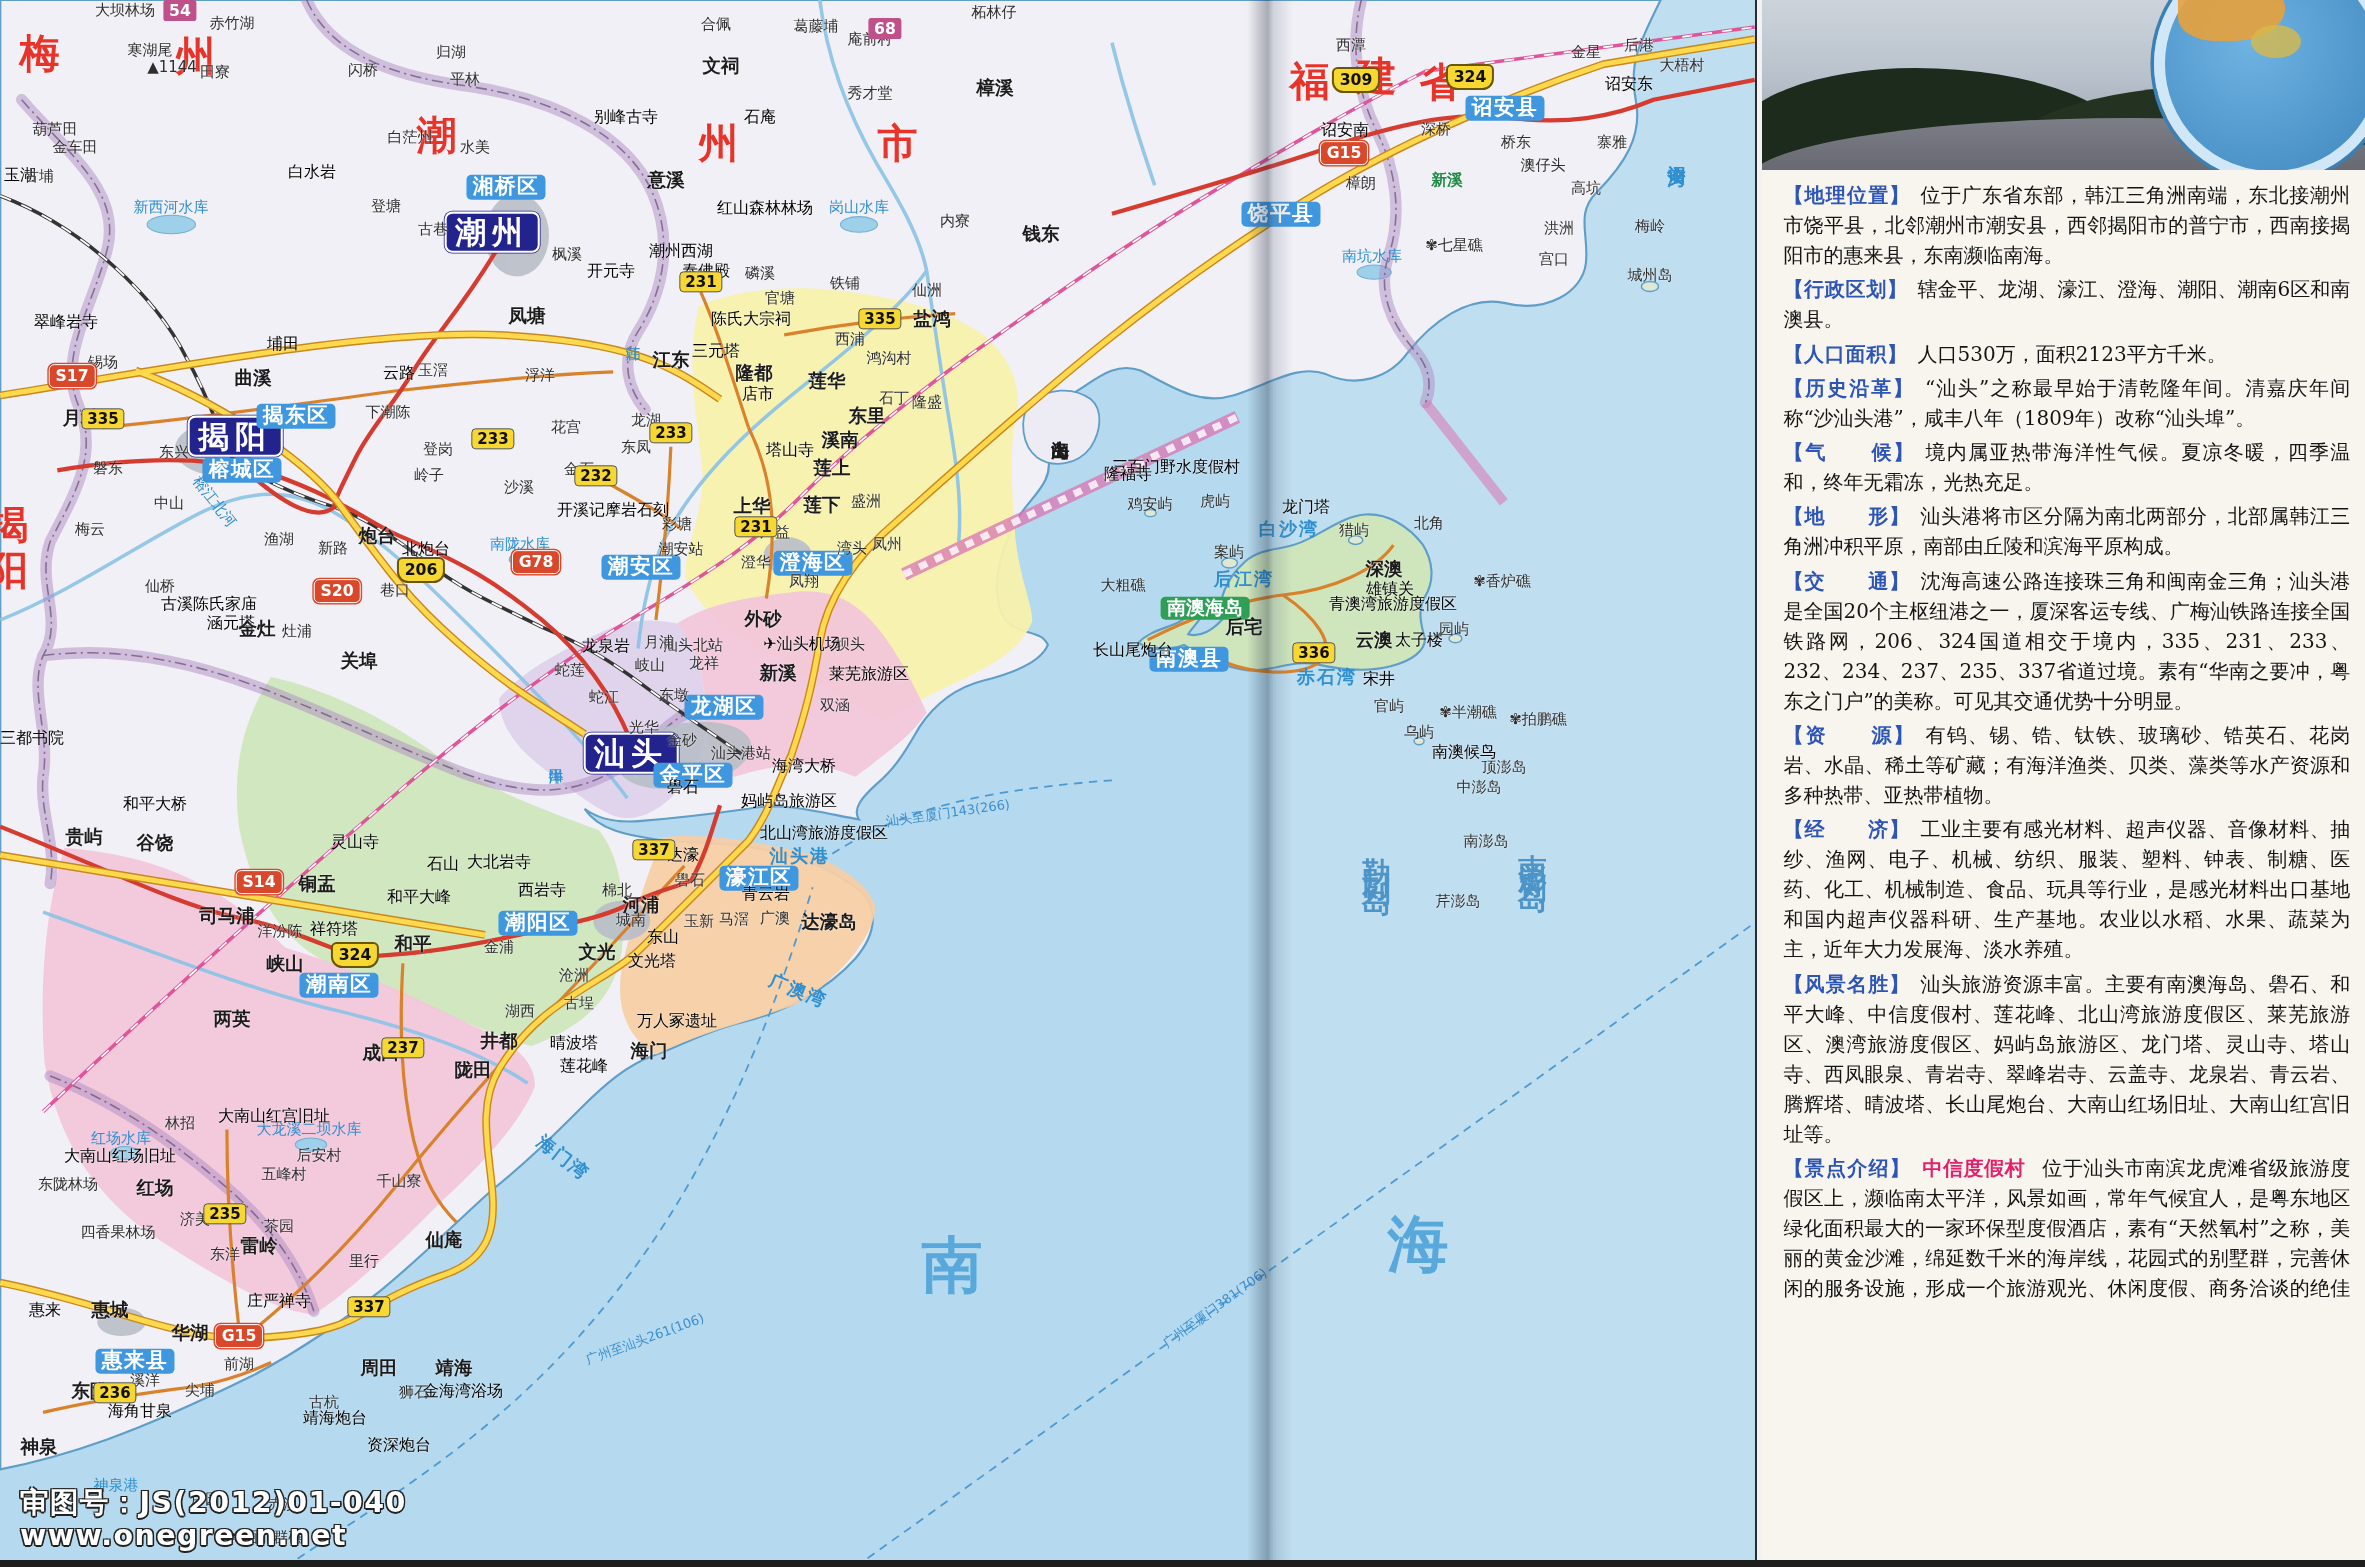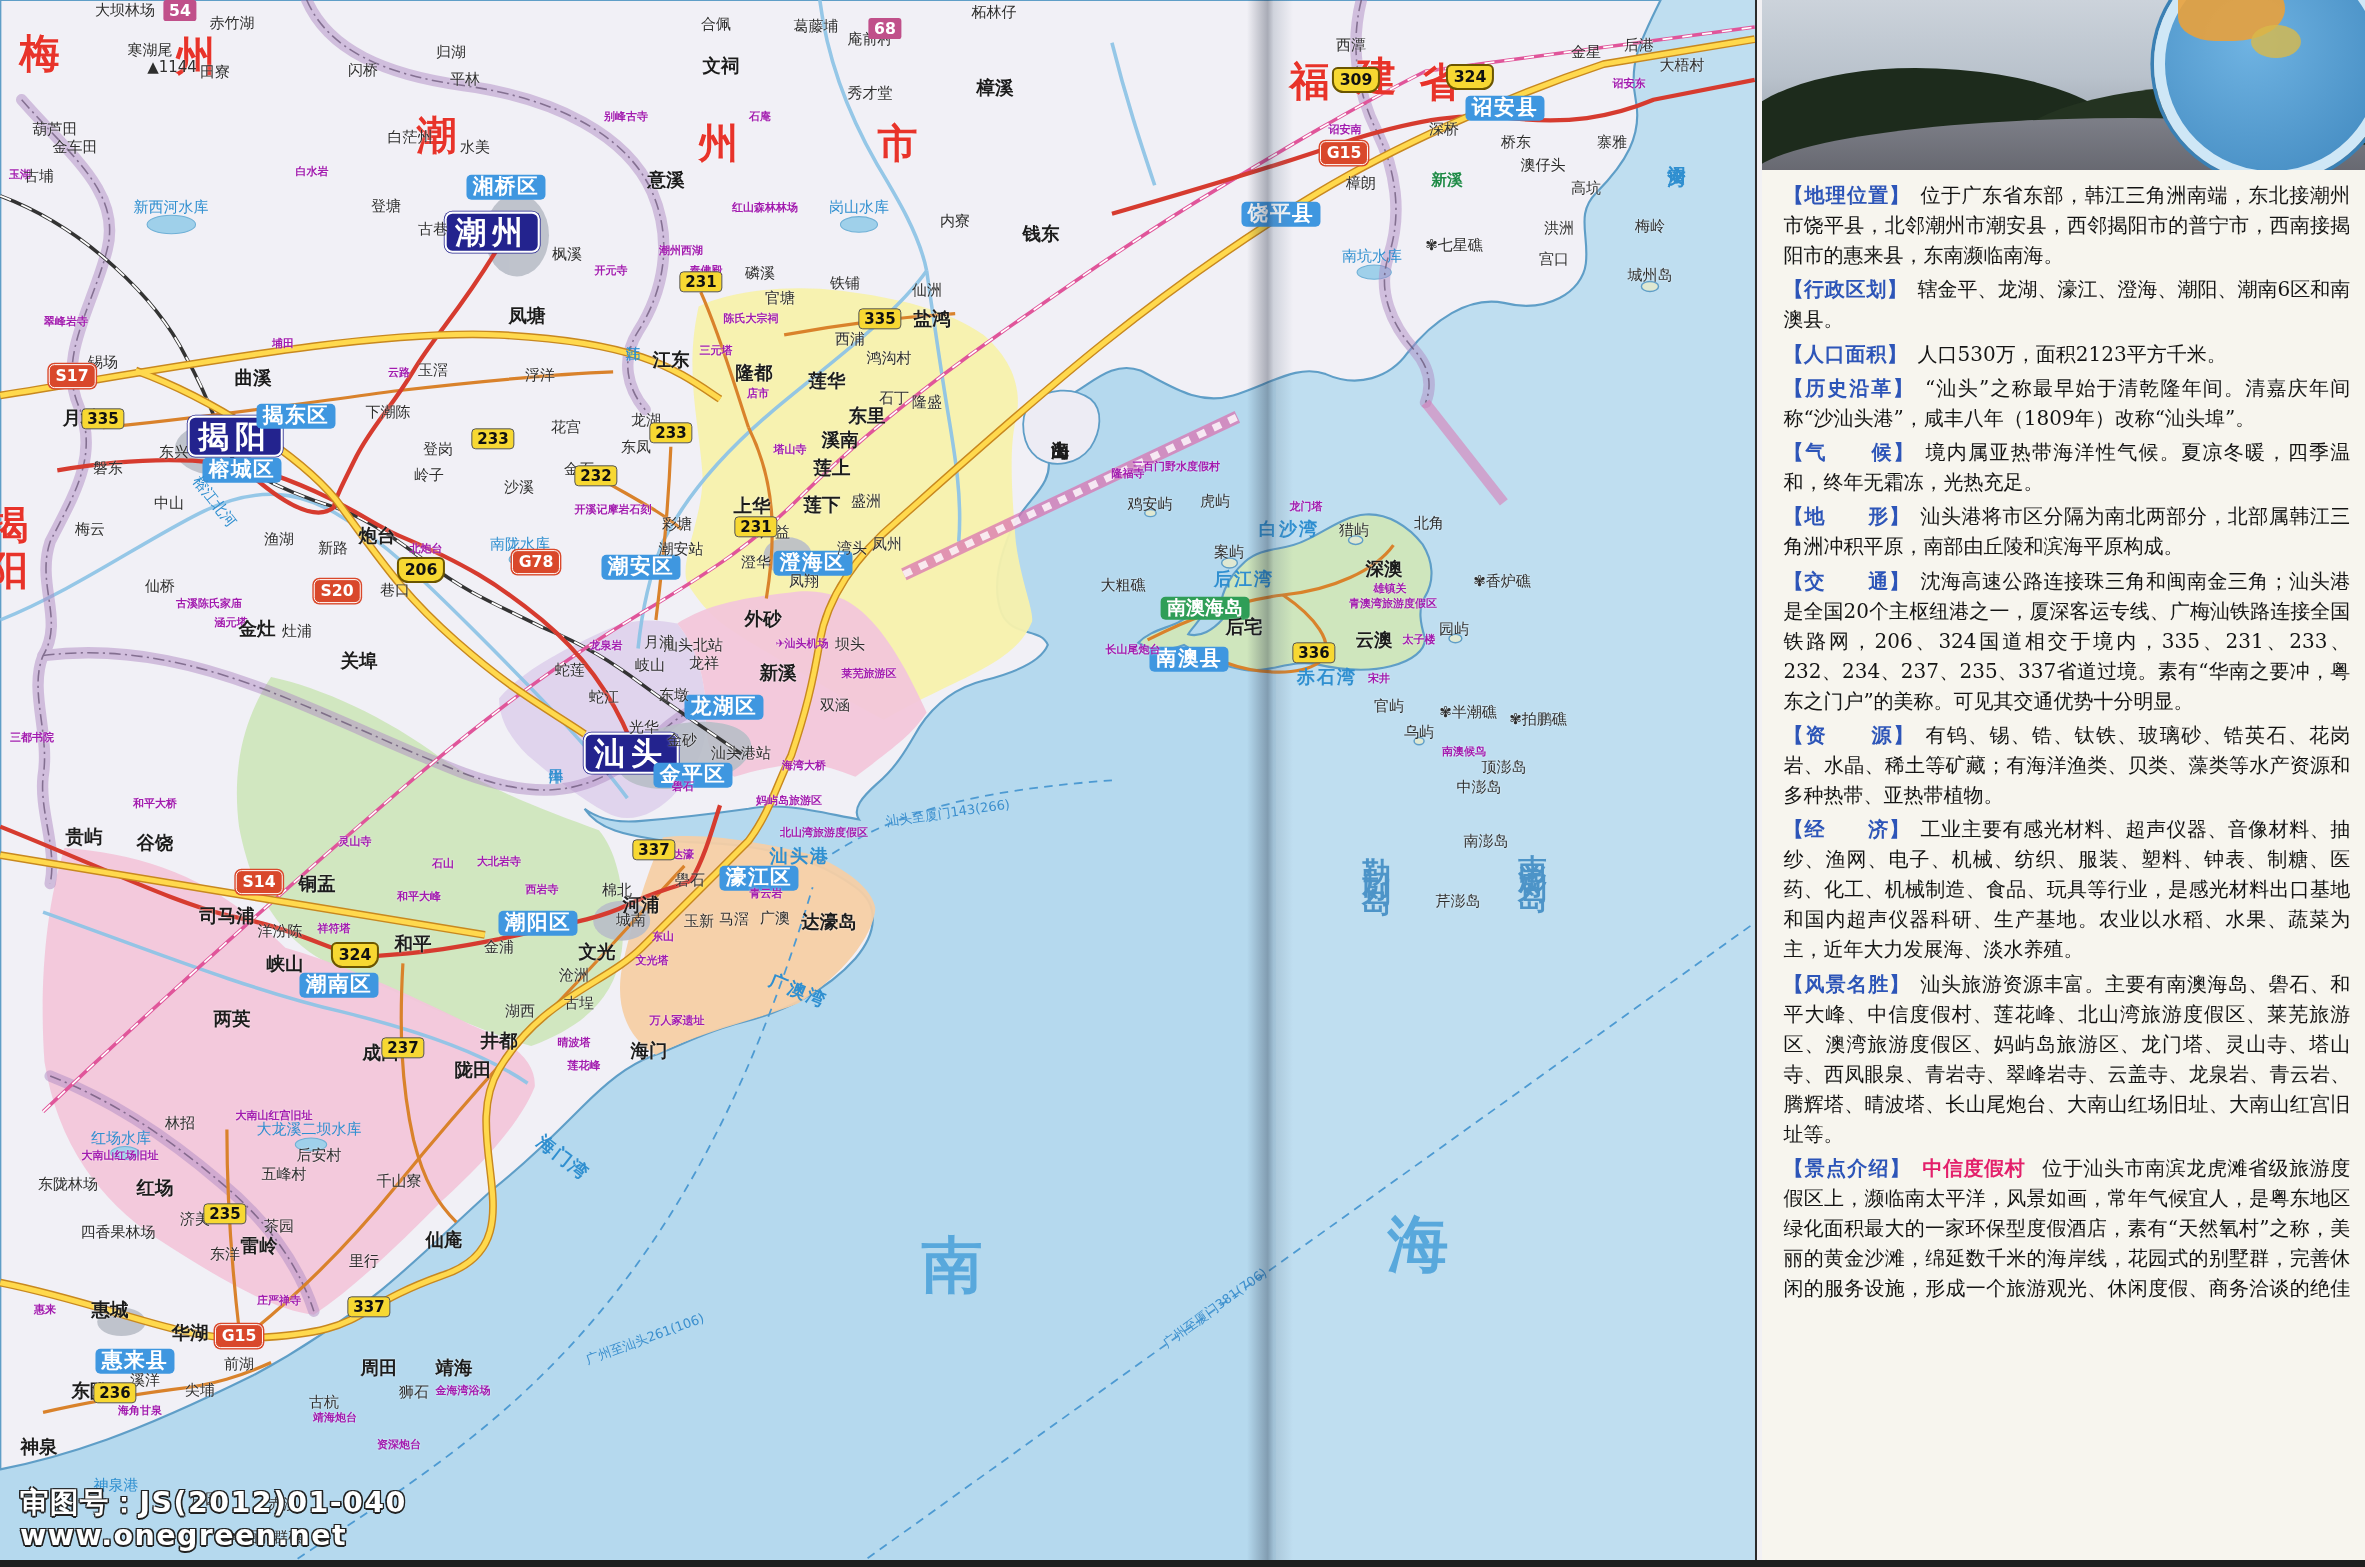--- a/index.html
+++ b/index.html
@@ -9,21 +9,21 @@
   #map{position:absolute;left:0;top:0;width:1755px;height:1567px;background:#b5d9ee;overflow:hidden;border-right:2.9px solid #2b2b2b;}
   #map svg{position:absolute;left:0;top:0;}
   #labels,#badges{position:absolute;left:0;top:0;width:100%;height:100%;}
   .ml{position:absolute;white-space:nowrap;transform:translate(-50%,-50%);line-height:1.05;text-shadow:0 0 2.1px rgba(255,255,255,.8);}
   .city{font-size:31px;font-weight:bold;color:#fff;background:#23238e;padding:2.1px 8.6px;border-radius:5.7px;letter-spacing:5.7px;text-shadow:none;box-shadow:0 0 0 2.1px #fff,0 0 0 2.9px #23238e;}
   .dist{font-size:20.7px;font-weight:bold;color:#fff;background:#3f97e0;padding:1.4px 6.4px;border-radius:5px;letter-spacing:1.4px;text-shadow:none;}
   .grn{font-size:19px;font-weight:bold;color:#fff;background:#2f9e57;padding:1.4px 6.4px;border-radius:5px;text-shadow:none;}
   .prov{font-size:40px;font-weight:bold;color:#e8332a;letter-spacing:2.9px;}
   .town{font-size:18.5px;font-weight:600;color:#1c1c1c;}
   .vil{font-size:15px;color:#2e2e2e;}
-  .scenic{font-size:11px;font-weight:700;color:#a21caf;}
+  .scenic{font-size:16px;font-weight:400;color:#000000;}
   .grnt{font-size:15.7px;font-weight:600;color:#1e8a46;}
   .sea{font-size:18px;font-weight:600;color:#2f8fd0;letter-spacing:2.1px;text-shadow:none;}
   .seab{font-size:61px;font-weight:bold;color:#58a8dc;text-shadow:none;}
   .seam{font-size:28.5px;font-weight:600;color:#4d94c8;letter-spacing:10px;text-shadow:none;}
   .water{font-size:15px;color:#2f8fd0;text-shadow:none;}
   .route{font-size:13px;color:#3b8fce;text-shadow:none;}
   .vert{writing-mode:vertical-rl;}
   .bd{position:absolute;transform:translate(-50%,-50%);font-weight:bold;text-align:center;text-shadow:none;}
   .bd-g{background:#d9482b;color:#fff;font-size:15.7px;padding:1.4px 5.7px;border-radius:5.7px;border:1.4px solid #fff;box-shadow:0 0 0 1.4px #d9482b;}
   .bd-n{background:#f7d832;color:#111;font-size:15.7px;padding:1.4px 5.7px;border:2.1px solid #6b5500;border-radius:5.7px 5.7px 11.4px 11.4px;}
@@ -418,21 +418,21 @@
         <div class="ml vil" style="left: 1389px; top: 707px; transform: translate(-50%, -50%);">官屿</div>
         <div class="ml vil" style="left: 1468px; top: 713px; transform: translate(-50%, -50%);">✾半潮礁</div>
         <div class="ml vil" style="left: 1538px; top: 720px; transform: translate(-50%, -50%);">✾拍鹏礁</div>
         <div class="ml vil" style="left: 1419px; top: 733px; transform: translate(-50%, -50%);">乌屿</div>
         <div class="ml vil" style="left: 1504px; top: 768px; transform: translate(-50%, -50%);">顶澎岛</div>
         <div class="ml vil" style="left: 1479px; top: 788px; transform: translate(-50%, -50%);">中澎岛</div>
         <div class="ml vil" style="left: 1486px; top: 842px; transform: translate(-50%, -50%);">南澎岛</div>
         <div class="ml vil" style="left: 1458px; top: 902px; transform: translate(-50%, -50%);">芹澎岛</div>
         <div class="ml vil" style="left: 1454px; top: 246px; transform: translate(-50%, -50%);">✾七星礁</div>
         <div class="ml vil" style="left: 1650px; top: 276px; transform: translate(-50%, -50%);">城州岛</div>
-        <div class="ml vil" style="left: 1436px; top: 130px; transform: translate(-50%, -50%); margin-left: 8px;">深桥</div>
+        <div class="ml vil" style="left: 1436px; top: 130px; transform: translate(-50%, -50%);">深桥</div>
         <div class="ml vil" style="left: 1516px; top: 143px; transform: translate(-50%, -50%);">桥东</div>
         <div class="ml vil" style="left: 1351px; top: 46px; transform: translate(-50%, -50%);">西潭</div>
         <div class="ml vil" style="left: 1586px; top: 53px; transform: translate(-50%, -50%);">金星</div>
         <div class="ml vil" style="left: 1639px; top: 46px; transform: translate(-50%, -50%);">后港</div>
         <div class="ml vil" style="left: 1682px; top: 66px; transform: translate(-50%, -50%);">大梧村</div>
         <div class="ml vil" style="left: 1612px; top: 143px; transform: translate(-50%, -50%);">寨雅</div>
         <div class="ml vil" style="left: 1543px; top: 166px; transform: translate(-50%, -50%);">澳仔头</div>
         <div class="ml vil" style="left: 1586px; top: 189px; transform: translate(-50%, -50%);">高坑</div>
         <div class="ml vil" style="left: 1650px; top: 227px; transform: translate(-50%, -50%);">梅岭</div>
         <div class="ml vil" style="left: 1559px; top: 229px; transform: translate(-50%, -50%);">洪洲</div>

